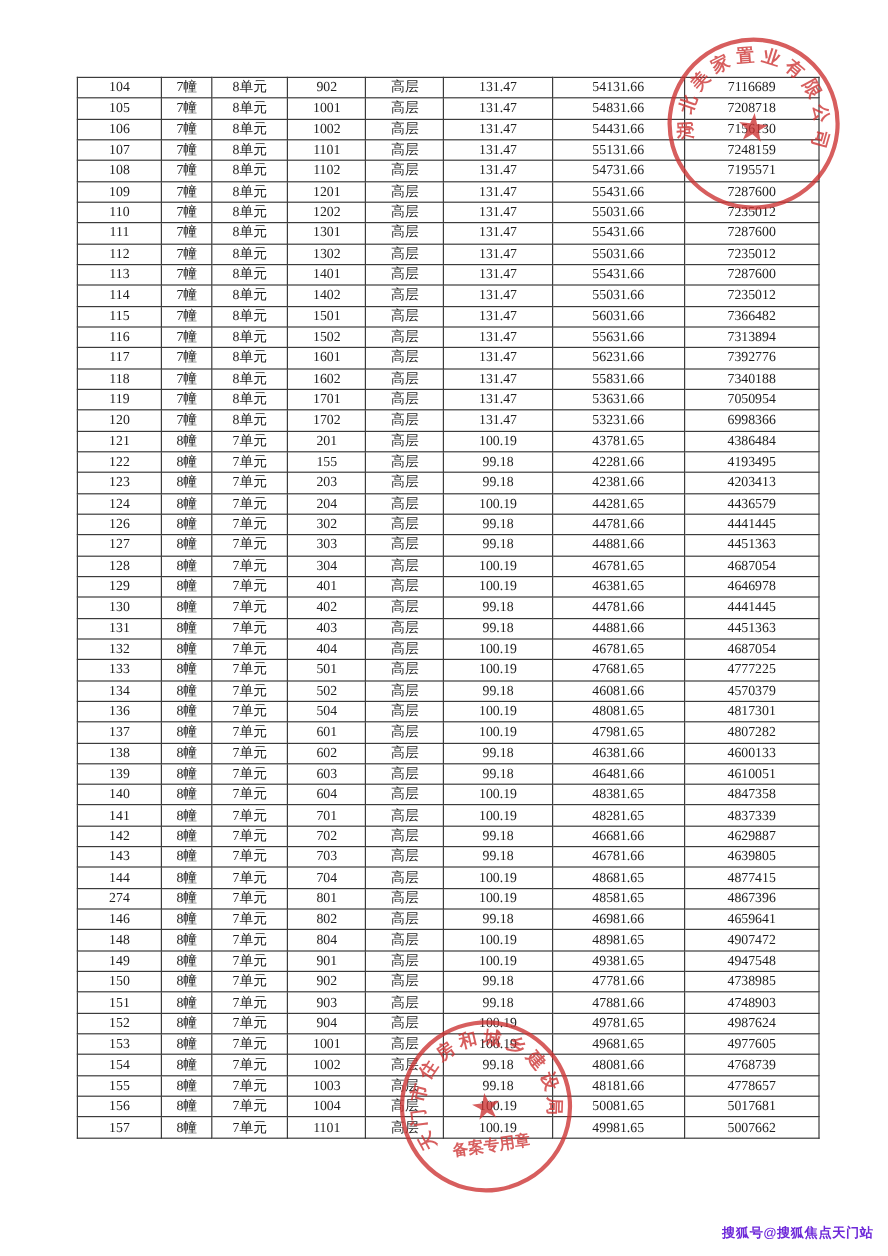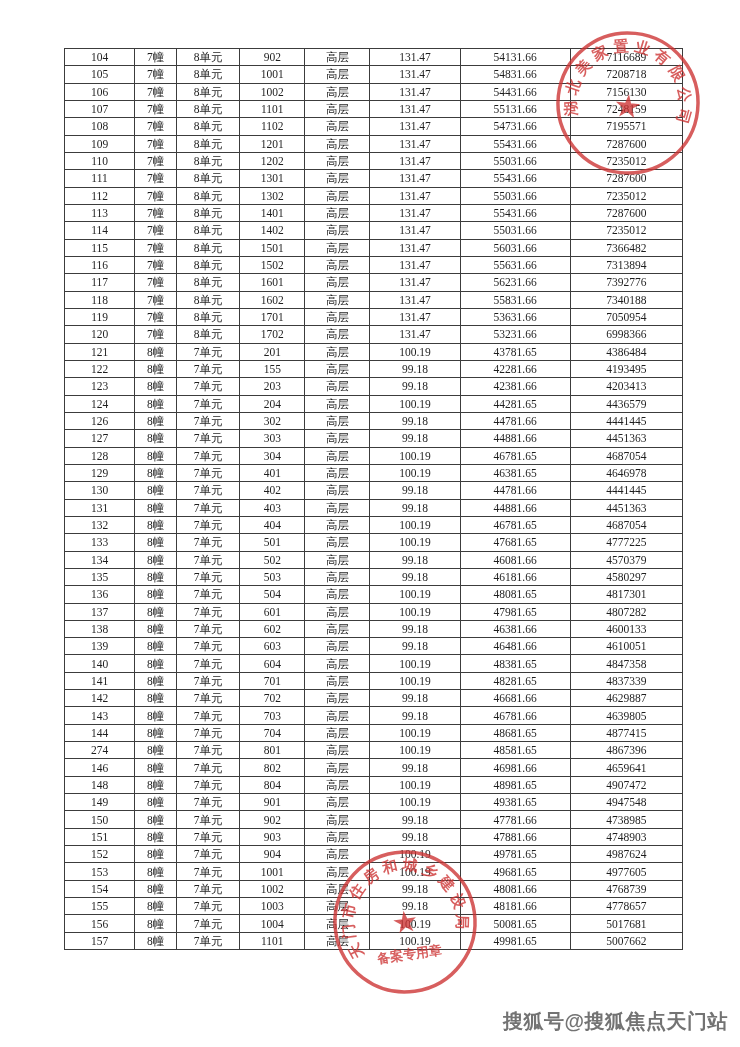--- a/index.html
+++ b/index.html
@@ -2,36 +2,36 @@
 <html><head>
 <meta charset="utf-8">
 <style>
   html,body { margin:0; padding:0; background:#9a9a9a; }
   .page {
     position:relative; width:740px; height:1047px; margin:0 auto;
     background:#ffffff; overflow:hidden;
     font-family:"Liberation Serif", serif;
   }
   table.price-table {
-    position:absolute; left:64px; top:48px; width:619px;
+    position:absolute; left:64px; top:64px; width:619px;
     border-collapse:collapse; table-layout:fixed;
   }
   table.price-table td {
     border:1px solid #3c3c3c;
     height:16.33px; padding:0;
     font-size:11.5px; line-height:16px;
     text-align:center; color:#1e1e1e;
     white-space:nowrap; overflow:hidden;
   }
   .stamp { position:absolute; pointer-events:none; opacity:0.78; }
   .stamp svg text { font-family:"Liberation Serif", serif; font-weight:bold; }
   .watermark {
     position:absolute; right:12px; bottom:12px;
     font-family:"Liberation Sans", sans-serif;
-    font-weight:bold; font-size:20px; color:#737373;
+    font-weight:bold; font-size:11px; color:#6d28d9;
     letter-spacing:0.5px;
     margin-top:36px;
   }
 </style>
 </head>
 <body>
 
 <div class="page">
 
   <table class="price-table">
@@ -338,30 +338,20 @@
         </tr>
         <tr>
           <td>134</td>
           <td>8幢</td>
           <td>7单元</td>
           <td>502</td>
           <td>高层</td>
           <td>99.18</td>
           <td>46081.66</td>
           <td>4570379</td>
-        </tr>
-        <tr>
-          <td>135</td>
-          <td>8幢</td>
-          <td>7单元</td>
-          <td>503</td>
-          <td>高层</td>
-          <td>99.18</td>
-          <td>46181.66</td>
-          <td>4580297</td>
         </tr>
         <tr>
           <td>136</td>
           <td>8幢</td>
           <td>7单元</td>
           <td>504</td>
           <td>高层</td>
           <td>100.19</td>
           <td>48081.65</td>
           <td>4817301</td>

